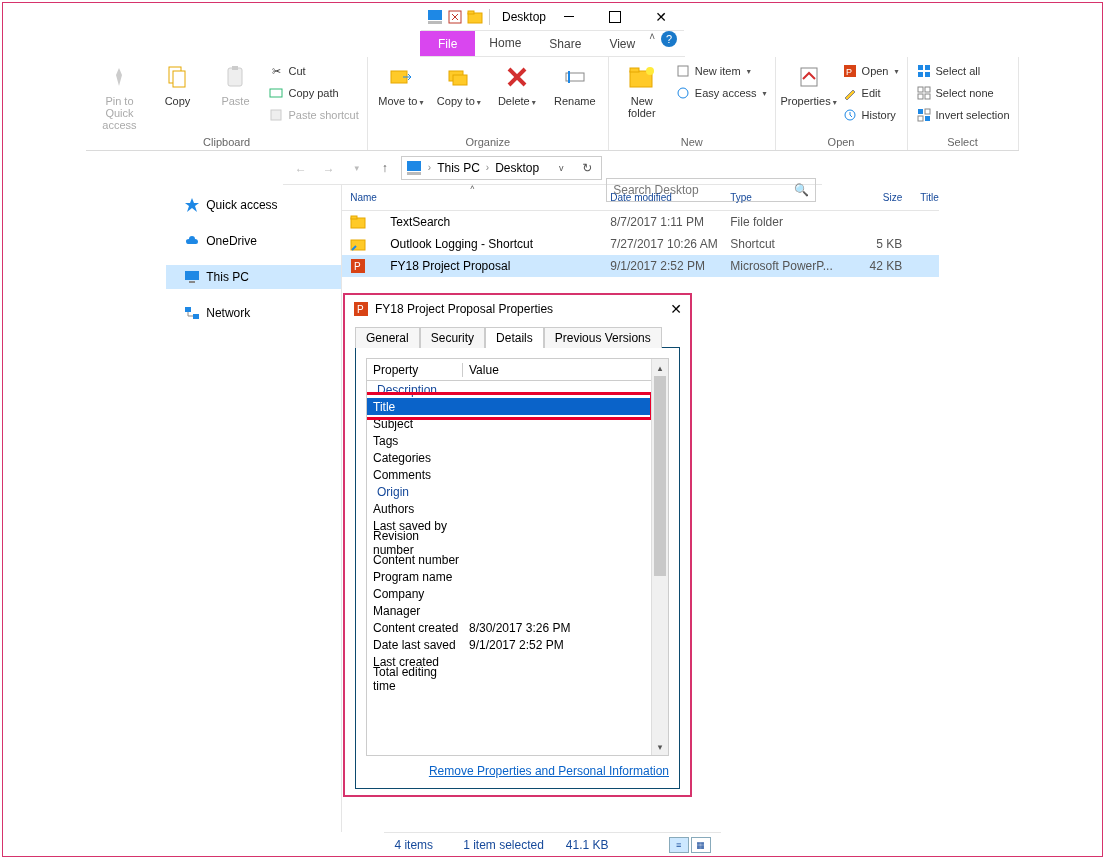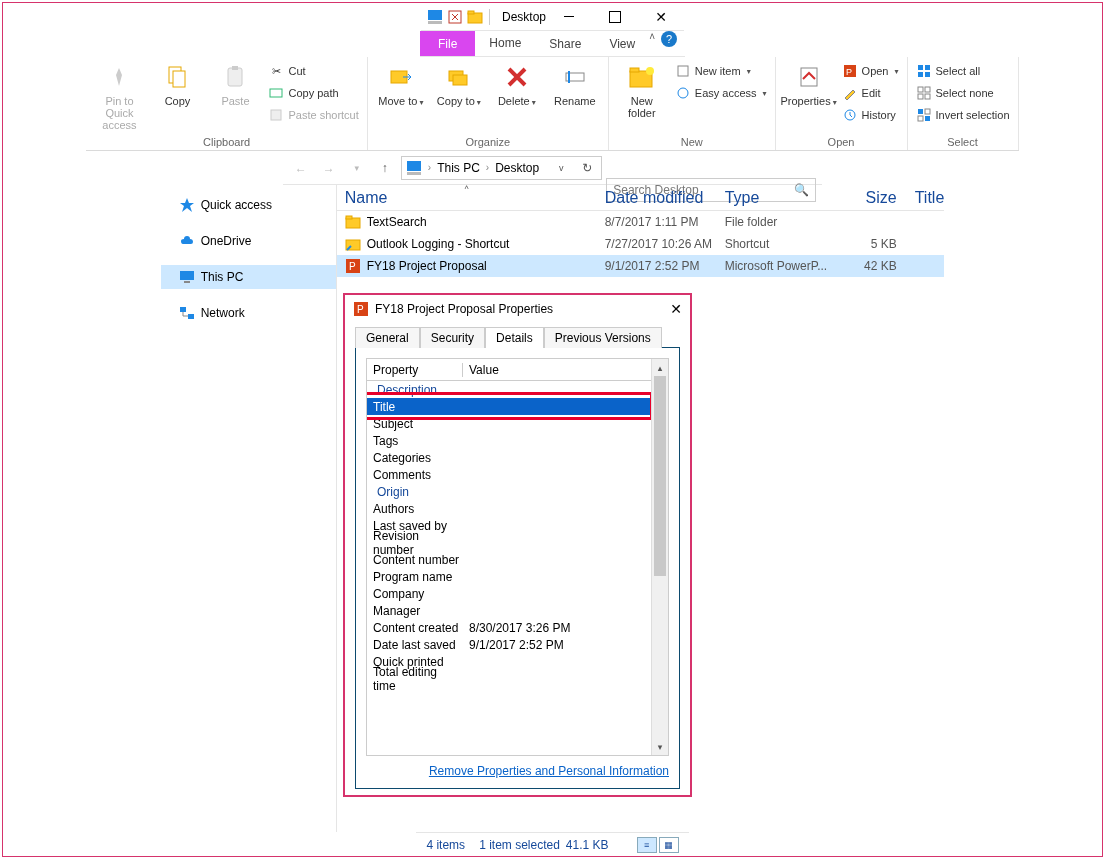--- a/index.html
+++ b/index.html
@@ -55,43 +55,43 @@
 
 
 .mainarea { flex:1; display:flex; overflow:hidden; position:relative; }
 .navpane { width:176px; border-right:1px solid #e5e5e5; padding:8px 0; }
 .navitem { display:flex; align-items:center; gap:6px; padding:4px 8px 4px 18px; font-size:12px; }
 .navitem .nic { width:16px; height:16px; }
 .navitem.sel { background:#cde8ff; }
 .navspacer { height:12px; }
 
 .filearea { flex:1; position:relative; }
-.cols { display:flex; height:26px; border-bottom:1px solid #e5e5e5; align-items:center; font-size:16px; color:#16499a; }
+.cols { display:flex; height:26px; border-bottom:1px solid #e5e5e5; align-items:center; font-size:10px; color:#16499a; }
 .col { padding-left:8px; }
 .col.name { width:260px; }
 .col.date { width:120px; }
 .col.type { width:120px; }
 .col.size { width:70px; text-align:right; padding-right:10px; }
 .col.title { flex:1; }
 .sortind { font-size:8px; text-align:center; width:260px; position:absolute; top:-2px; color:#555; }
 
 .frow { display:flex; height:22px; align-items:center; font-size:12px; }
 .frow .cell { padding-left:8px; }
-.frow .cname { width:260px; display:flex; align-items:center; gap:6px; }
+.frow .cname { width:260px; display:flex; align-items:center; gap:24px; }
 .frow .cdate { width:120px; color:#555; }
 .frow .ctype { width:120px; color:#555; }
 .frow .csize { width:70px; text-align:right; color:#555; padding-right:10px; }
 .frow .ctitle { flex:1; }
 .frow.sel { background:#cde8ff; }
 .ficon { width:16px; height:16px; display:inline-block; }
 
 .redbox1 { position:absolute; border:3px solid #e8002a; left:754px; top:27px; width:183px; height:46px; pointer-events:none; }
 
 
-.status { height:24px; border-top:1px solid #e5e5e5; display:flex; align-items:center; padding:0 10px; font-size:12px; color:#16499a; gap:14px; }
+.status { height:24px; border-top:1px solid #e5e5e5; display:flex; align-items:center; padding:0 10px; font-size:12px; color:#16499a; gap:30px; }
 .status .spacer { flex:1; }
 .viewtoggle { display:flex; gap:2px; }
 .vtbtn { width:20px; height:16px; border:1px solid #8ab; display:flex; align-items:center; justify-content:center; font-size:9px; }
 .vtbtn.active { background:#cde8ff; }
 
 
 .propdlg { position:absolute; left:343px; top:293px; width:349px; height:504px; border:2px solid #d6336c; background:#fff; display:flex; flex-direction:column; }
 .pd-title { height:28px; display:flex; align-items:center; padding:0 8px; gap:6px; }
 .pd-title .spacer { flex:1; }
 .pd-tabs { display:flex; align-items:flex-end; padding:0 10px; height:24px; gap:0; }
@@ -594,21 +594,21 @@
             </div>
           <div class="prow">
               <div class="pc1">Content created</div>
               <div class="pc2">8/30/2017 3:26 PM</div>
             </div>
           <div class="prow">
               <div class="pc1">Date last saved</div>
               <div class="pc2">9/1/2017 2:52 PM</div>
             </div>
           <div class="prow">
-              <div class="pc1">Quick printed</div>
+              <div class="pc1">Last created</div>
               <div class="pc2"></div>
             </div>
           <div class="prow">
               <div class="pc1">Total editing time</div>
               <div class="pc2"></div>
             </div>
         </div>
       </div>
       <div class="scrollbar">
         <div class="sb-btn">▴</div>

